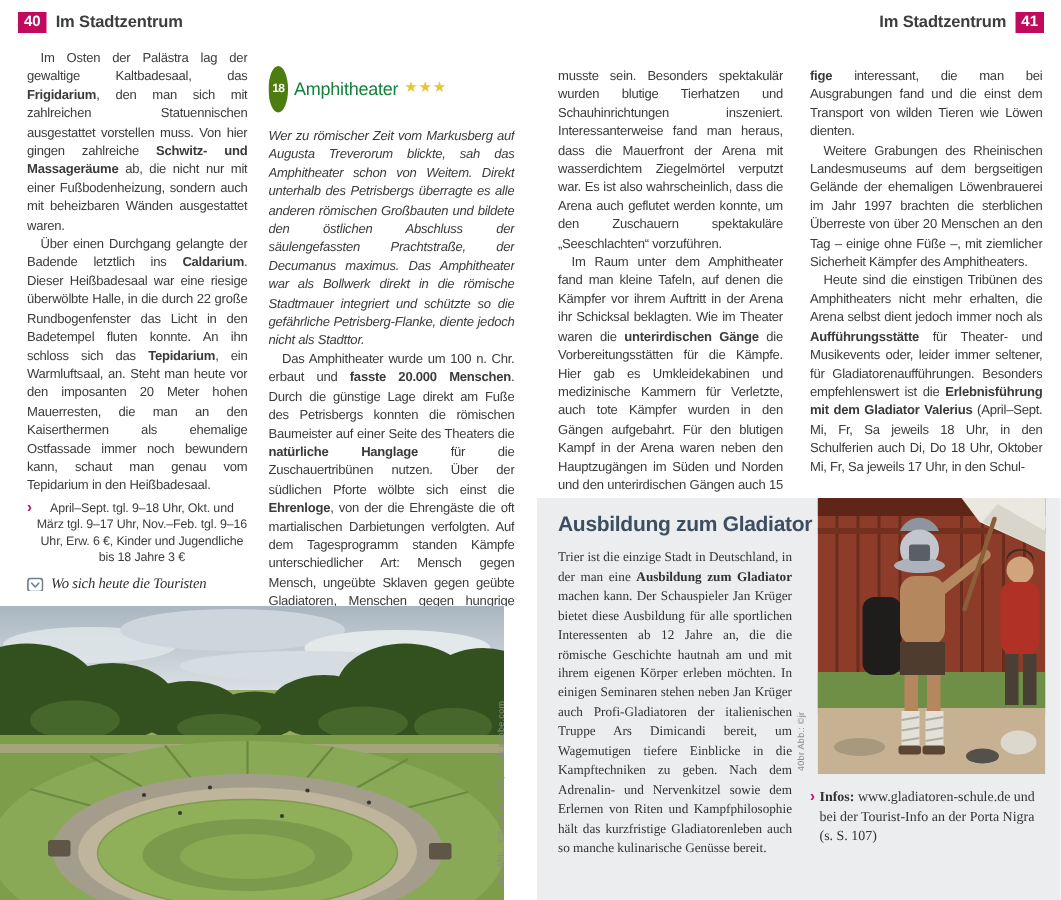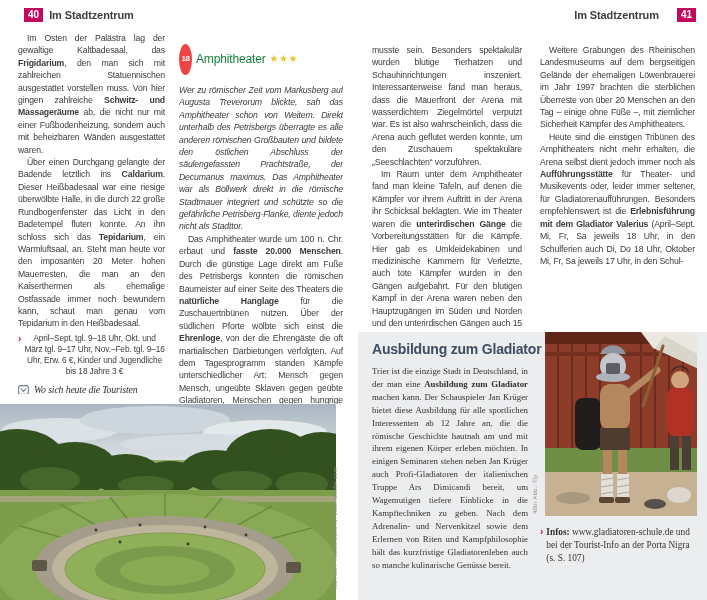--- a/index.html
+++ b/index.html
@@ -5,40 +5,40 @@
   * { box-sizing: border-box; }
   html, body { margin: 0; padding: 0; }
   body {
     width: 707px; height: 600px; position: relative; overflow: hidden;
     background: #ffffff;
     font-family: "Liberation Sans", sans-serif;
   }
   .hdr { position: absolute; top: 8px; display: flex; align-items: center; gap: 6px; }
   #hdr-left { left: 12px; }
   #hdr-right { right: 11px; }
-  .pgnum { background: #c10a5e; color: #fff; font-size: 10px; font-weight: bold; padding: 1px 4px 2px; margin-left: 12px; }
+  .pgnum { background: #c10a5e; color: #fff; font-size: 10px; font-weight: bold; padding: 1px 4px 2px; }
   .hdr-title { font-size: 11px; font-weight: bold; color: #3d3d3d; letter-spacing: -0.1px; }
 
   .col {
     position: absolute; text-align: justify; overflow: hidden;
     font-size: 8.7px; line-height: 12.4px; letter-spacing: -0.15px; color: #3b3b3b;
     hyphens: auto;
   }
   .col p, .gbox-body p, .gbox-info p { margin: 0; }
   p.indent { text-indent: 9px; }
   p.lead { font-style: italic; }
   .b { font-weight: bold; }
 
   #l-col1 { left: 18px;  top: 32px; width: 147px; height: 362px; }
   #l-col2 { left: 179px; top: 44px; width: 164px; height: 360px; }
   #r-col1 { left: 372px; top: 44px; width: 150px; height: 287px; }
   #r-col2 { left: 540px; top: 44px; width: 155px; height: 288px; }
 
   .poi-head { display: flex; align-items: center; gap: 4px; margin-bottom: 9px; }
-  .poi-badge { flex: 0 0 auto; width: 13px; height: 31px; border-radius: 50%; background: #ef4444;
+  .poi-badge { flex: 0 0 auto; width: 13px; height: 31px; border-radius: 50%; background: #4d7c0f;
     color: #fff; font-size: 8px; font-weight: bold; display: flex; align-items: center; justify-content: center;
     letter-spacing: -0.5px; }
   .poi-name { font-size: 12px; font-weight: normal; color: #15803d; white-space: nowrap; }
   .poi-stars { font-size: 10px; color: #e8c437; letter-spacing: 0.5px; white-space: nowrap; }
   .poi-grid { margin-left: auto; font-size: 9.5px; color: #8d8d8d; padding-left: 41px; }
 
   .info-row { display: flex; margin-top: 3px; text-align: left; }
   .marker { color: #c10a5e; font-weight: bold; font-size: 10px; line-height: 11px; margin-right: 3px; flex: 0 0 auto; }
   .info-text { font-size: 8.3px; line-height: 11px; color: #3c3c3c; letter-spacing: -0.1px; text-align: center; }
 
@@ -112,20 +112,21 @@
 
 <div class="col" id="r-col1">
   <div>
       <p><span>musste sein. Besonders spektakulär wurden blutige Tierhatzen und Schauhinrichtungen inszeniert. Interessanterweise fand man heraus, dass die Mauerfront der Arena mit wasserdichtem Ziegelmörtel verputzt war. Es ist also wahrscheinlich, dass die Arena auch geflutet werden konnte, um den Zuschauern spektakuläre „Seeschlachten“ vorzuführen.</span></p>
       <p class="indent"><span>Im Raum unter dem Amphitheater fand man kleine Tafeln, auf denen die Kämpfer vor ihrem Auftritt in der Arena ihr Schicksal beklagten. Wie im Theater waren die </span><span class="b">unterirdischen Gänge</span><span> die Vorbereitungsstätten für die Kämpfe. Hier gab es Umkleidekabinen und medizinische Kammern für Verletzte, auch tote Kämpfer wurden in den Gängen aufgebahrt. Für den blutigen Kampf in der Arena waren neben den Hauptzugängen im Süden und Norden und den unterirdischen Gängen auch 15 verschließbare Kä-</span></p>
     </div>
 </div>
 
 <div class="col" id="r-col2">
   <div>
+      <p><span class="b">fige</span><span> interessant, die man bei Ausgrabungen fand und die einst dem Transport von wilden Tieren wie Löwen dienten.</span></p>
       <p class="indent"><span>Weitere Grabungen des Rheinischen Landesmuseums auf dem bergseitigen Gelände der ehemaligen Löwenbrauerei im Jahr 1997 brachten die sterblichen Überreste von über 20 Menschen an den Tag – einige ohne Füße –, mit ziemlicher Sicherheit Kämpfer des Amphitheaters.</span></p>
       <p class="indent"><span>Heute sind die einstigen Tribünen des Amphitheaters nicht mehr erhalten, die Arena selbst dient jedoch immer noch als </span><span class="b">Aufführungsstätte</span><span> für Theater- und Musikevents oder, leider immer seltener, für Gladiatorenaufführungen. Besonders empfehlenswert ist die </span><span class="b">Erlebnisführung mit dem Gladiator Valerius</span><span> (April–Sept. Mi, Fr, Sa jeweils 18 Uhr, in den Schulferien auch Di, Do 18 Uhr, Oktober Mi, Fr, Sa jeweils 17 Uhr, in den Schul-</span></p>
     </div>
 </div>
 
 <div class="gbox">
   <div class="gbox-title">Ausbildung zum Gladiator</div>
   <div class="gbox-body">
       <p><span>Trier ist die einzige Stadt in Deutschland, in der man eine </span><span class="b">Ausbildung zum Gladiator</span><span> machen kann. Der Schauspieler Jan Krüger bietet diese Ausbildung für alle sportlichen Interessenten ab 12 Jahre an, die die römische Geschichte hautnah am und mit ihrem eigenen Körper erleben möchten. In einigen Seminaren stehen neben Jan Krüger auch Profi-Gladiatoren der italienischen Truppe Ars Dimicandi bereit, um Wagemutigen tiefere Einblicke in die Kampftechniken zu geben. Nach dem Adrenalin- und Nervenkitzel sowie dem Erlernen von Riten und Kampfphilosophie hält das kurzfristige Gladiatorenleben auch so manche kulinarische Genüsse bereit.</span></p>
     </div>

